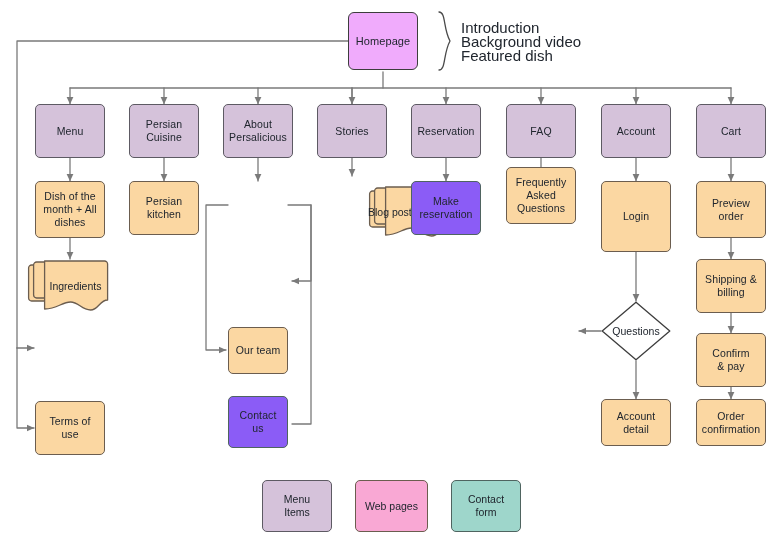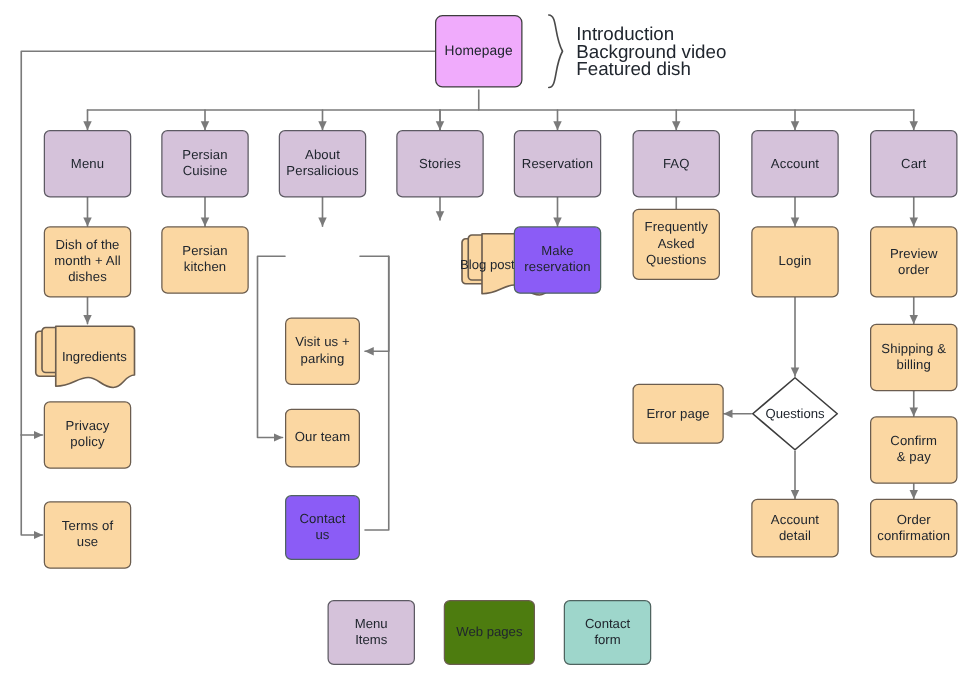--- a/index.html
+++ b/index.html
@@ -200,26 +200,24 @@
         <path d="M15.6,2 h60 a3,3 0 0 1 3,3 v36
                  c-8,0 -9,10 -17,10
                  c-9,0 -12,-8 -20,-8
                  c-9,0 -13,7 -26,7
                  v-45 a3,3 0 0 1 0,0 z"></path>
       </g>
     </svg>
     <div class="lbl" style="top:21px;left:13px;right:2px;">Ingredients</div>
   </div>
 
-  <div class="node orange" style="left:35px;top:321px;width:70px;height:54px;">Privacy<br>policy</div>
   <div class="node orange" style="left:35px;top:401px;width:70px;height:54px;">Terms of<br>use</div>
 
   <div class="node orange" style="left:129px;top:181px;width:70px;height:54px;">Persian<br>kitchen</div>
 
-  <div class="node orange" style="left:228px;top:254px;width:60px;height:54px;">Visit us +<br>parking</div>
   <div class="node orange" style="left:228px;top:327px;width:60px;height:47px;">Our team</div>
   <div class="node teal" style="left:228px;top:396px;width:60px;height:52px;">Contact<br>us</div>
 
   <div class="stackdoc" style="left:322px;top:185px;width:82px;height:56px;padding-left:48px;">
     <svg width="82" height="56" viewBox="0 0 82 56">
       <g fill="#fbd7a2" stroke="#6b5d4f" stroke-width="1.3" stroke-linejoin="round" stroke-linecap="round">
         <path d="M2.6,6 h62 a3,3 0 0 1 3,3 v33 h-65 a3,3 0 0 1 -3,-3 v-30 a3,3 0 0 1 3,-3 z"></path>
         <path d="M7.6,3 h62 a3,3 0 0 1 3,3 v33 h-65 a3,3 0 0 1 -3,-3 v-30 a3,3 0 0 1 3,-3 z"></path>
         <path d="M15.6,2 h60 a3,3 0 0 1 3,3 v36
                  c-8,0 -9,10 -17,10
@@ -228,34 +226,33 @@
                  v-45 a3,3 0 0 1 0,0 z"></path>
       </g>
     </svg>
     <div class="lbl" style="top:21px;left:13px;right:2px;">Blog posts</div>
   </div>
 
   <div class="node teal" style="left:411px;top:181px;width:70px;height:54px;">Make<br>reservation</div>
 
   <div class="node orange" style="left:506px;top:167px;width:70px;height:57px;">Frequently<br>Asked<br>Questions</div>
 
-  <div class="node orange" style="left:601px;top:181px;width:70px;height:57px;">Login</div>
+  <div class="node orange" style="left:601px;top:181px;width:70px;height:71px;">Login</div>
 
   <div class="diamond" style="left:601px;top:301px;width:70px;height:60px;">
     <svg class="dshape" viewBox="0 0 70 60" preserveAspectRatio="none">
       <polygon points="35,1.2 68.8,30 35,58.8 1.2,30" fill="#ffffff" stroke="#3d3d3d" stroke-width="1.3" stroke-linejoin="round"></polygon>
     </svg>
     <div class="dlbl">Questions</div>
   </div>
 
-  <div class="node orange" style="left:506px;top:307px;width:73px;height:48px;">Error page</div>
   <div class="node orange" style="left:601px;top:399px;width:70px;height:47px;">Account<br>detail</div>
 
   <div class="node orange" style="left:696px;top:181px;width:70px;height:57px;">Preview<br>order</div>
   <div class="node orange" style="left:696px;top:259px;width:70px;height:54px;">Shipping &amp;<br>billing</div>
   <div class="node orange" style="left:696px;top:333px;width:70px;height:54px;">Confirm<br>&amp; pay</div>
   <div class="node orange" style="left:696px;top:399px;width:70px;height:47px;">Order<br>confirmation</div>
 
   <div class="legend-box" style="left:262px;top:480px;width:70px;height:52px;background:#d5c2da;border-color:#5d5a63;">Menu<br>Items</div>
-  <div class="legend-box" style="left:355px;top:480px;width:73px;height:52px;background:#4d7c0f;border-color:#6b5d4f;">Web pages</div>
+  <div class="legend-box" style="left:355px;top:480px;width:73px;height:52px;background:#f9a8d4;border-color:#6b5d4f;">Web pages</div>
   <div class="legend-box" style="left:451px;top:480px;width:70px;height:52px;background:#9ed6cb;border-color:#4f6460;">Contact<br>form</div>
 
 </div>
 
 </body></html>

